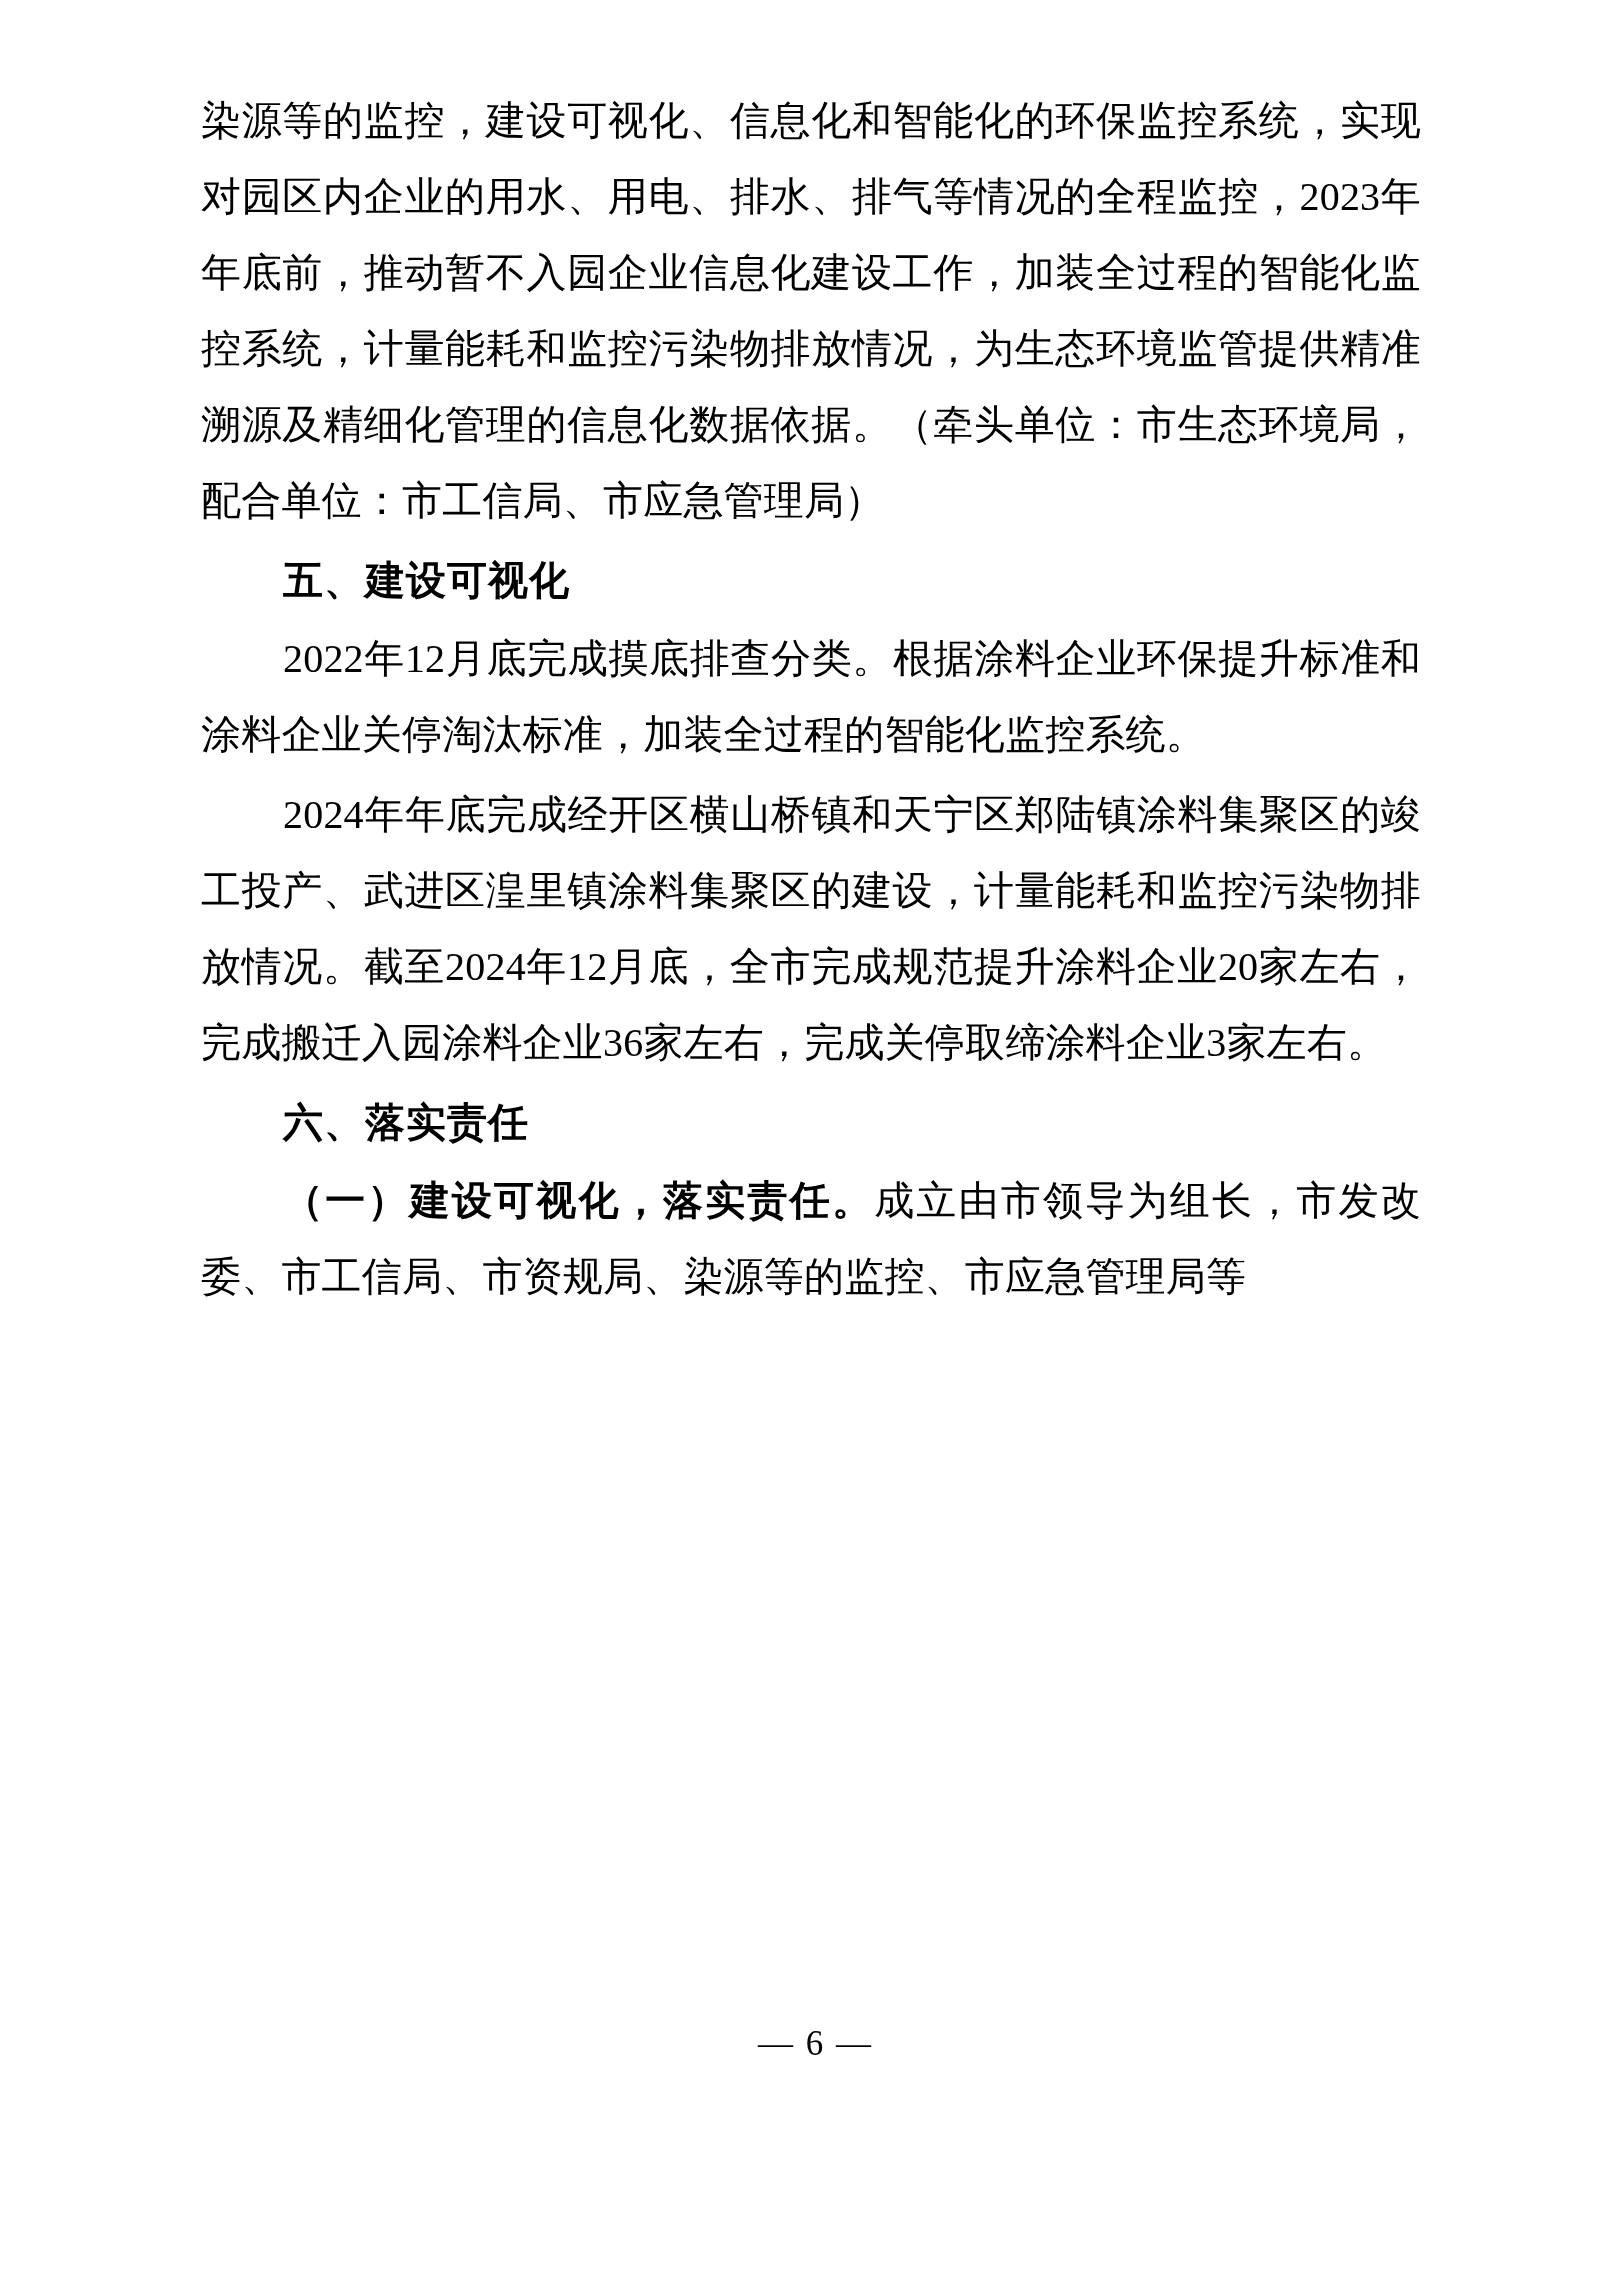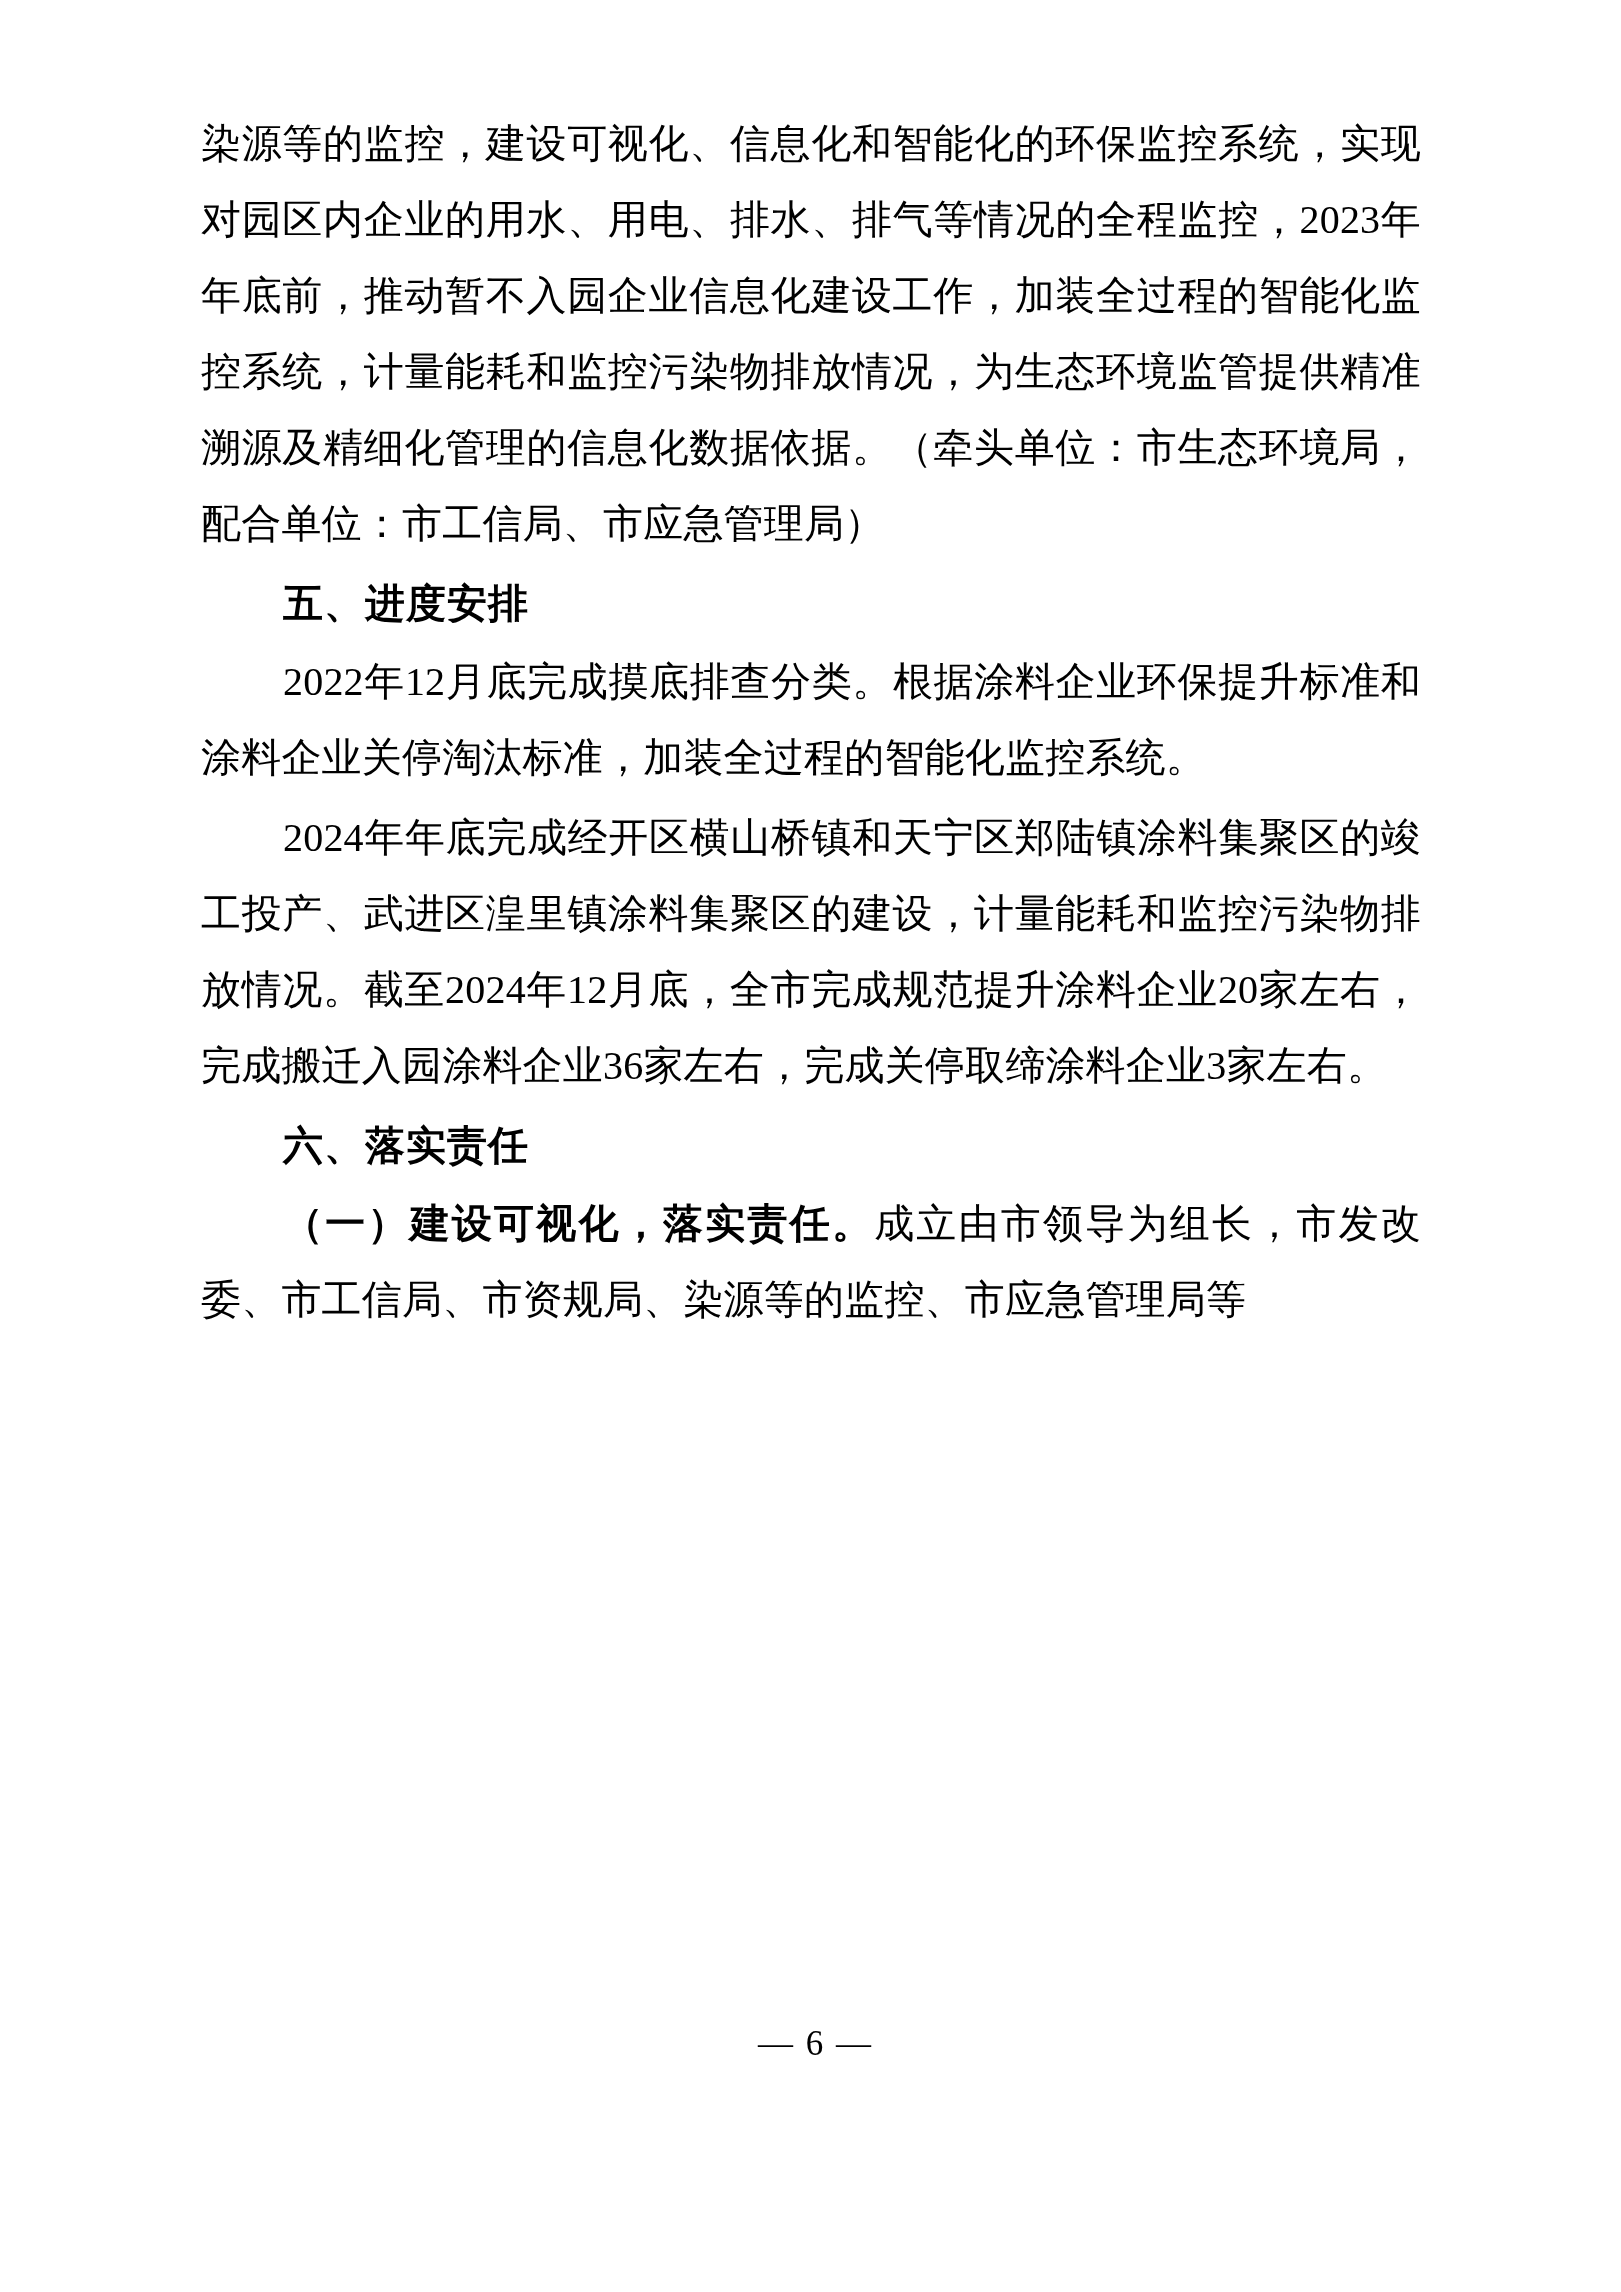--- a/index.html
+++ b/index.html
@@ -15,21 +15,21 @@
     position: relative;
     overflow: hidden;
   }
   .page {
     position: absolute;
     left: 0;
     top: 0;
     width: 1621px;
     height: 2293px;
     box-sizing: border-box;
-    padding: 106px 201px 0 201px;
+    padding: 83px 201px 0 201px;
   }
   .content {
     width: 1220px;
   }
   p.body-para {
     margin: 0 0 3.9px 0;
     font-size: 40px;
     line-height: 76px;
     text-align: justify;
     text-justify: inter-ideograph;
@@ -64,21 +64,21 @@
   }
 </style>
 </head>
 <body>
 
 <div class="page">
   <div class="content">
 
     <p class="body-para">染源等的监控，建设可视化、信息化和智能化的环保监控系统，实现对园区内企业的用水、用电、排水、排气等情况的全程监控，2023年年底前，推动暂不入园企业信息化建设工作，加装全过程的智能化监控系统，计量能耗和监控污染物排放情况，为生态环境监管提供精准溯源及精细化管理的信息化数据依据。（牵头单位：市生态环境局，配合单位：市工信局、市应急管理局）</p>
 
-    <h2 class="section-head">五、进度安排</h2>
+    <h2 class="section-head">五、建设可视化</h2>
 
     <p class="body-para indent">2022年12月底完成摸底排查分类。根据涂料企业环保提升标准和涂料企业关停淘汰标准，加装全过程的智能化监控系统。</p>
 
 
     <p class="body-para indent">2024年年底完成经开区横山桥镇和天宁区郑陆镇涂料集聚区的竣工投产、武进区湟里镇涂料集聚区的建设，计量能耗和监控污染物排放情况。截至2024年12月底，全市完成规范提升涂料企业20家左右，完成搬迁入园涂料企业36家左右，完成关停取缔涂料企业3家左右。</p>
 
     <h2 class="section-head">六、落实责任</h2>
 
     <p class="body-para indent"><span class="bold-lead">（一）建设可视化，落实责任。</span><span>成立由市领导为组长，市发改委、市工信局、市资规局、染源等的监控、市应急管理局等</span></p>
 

